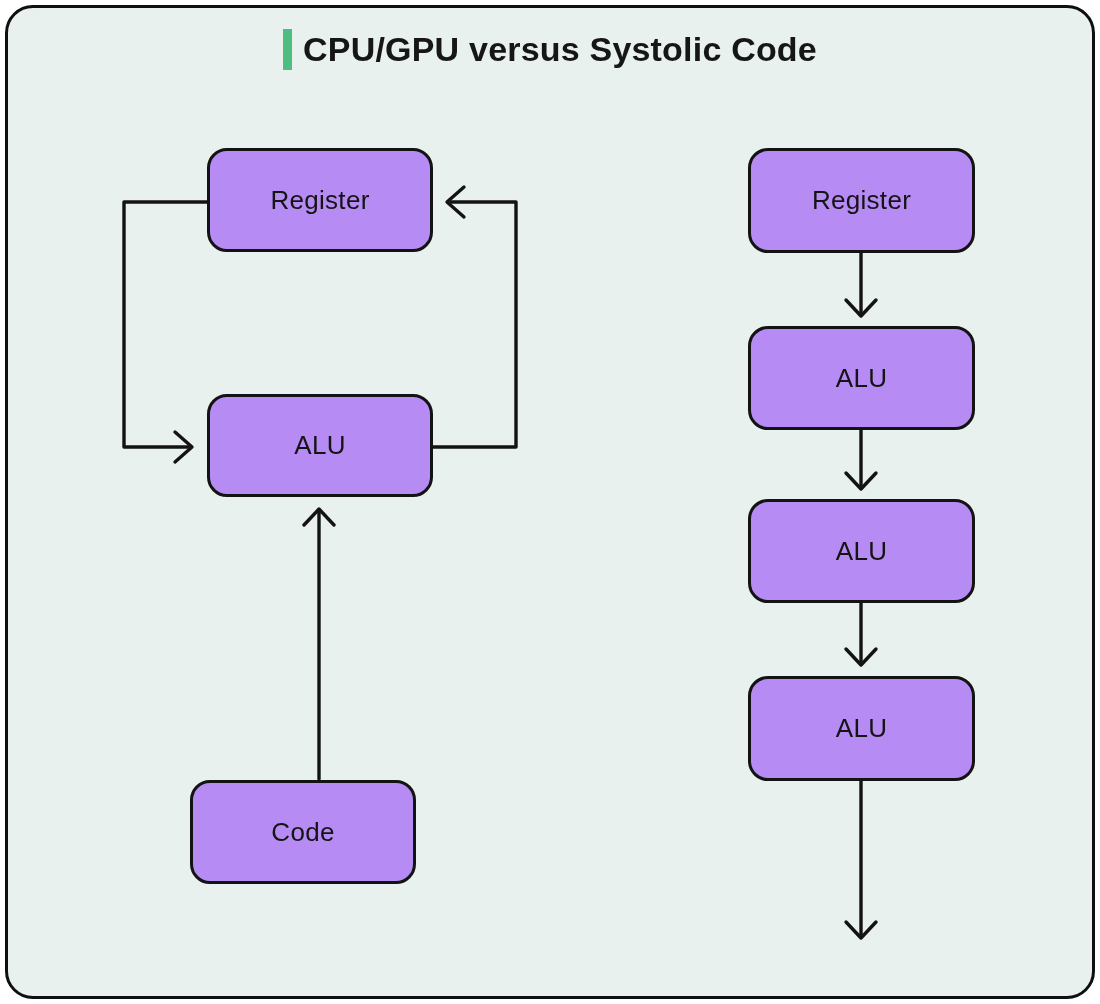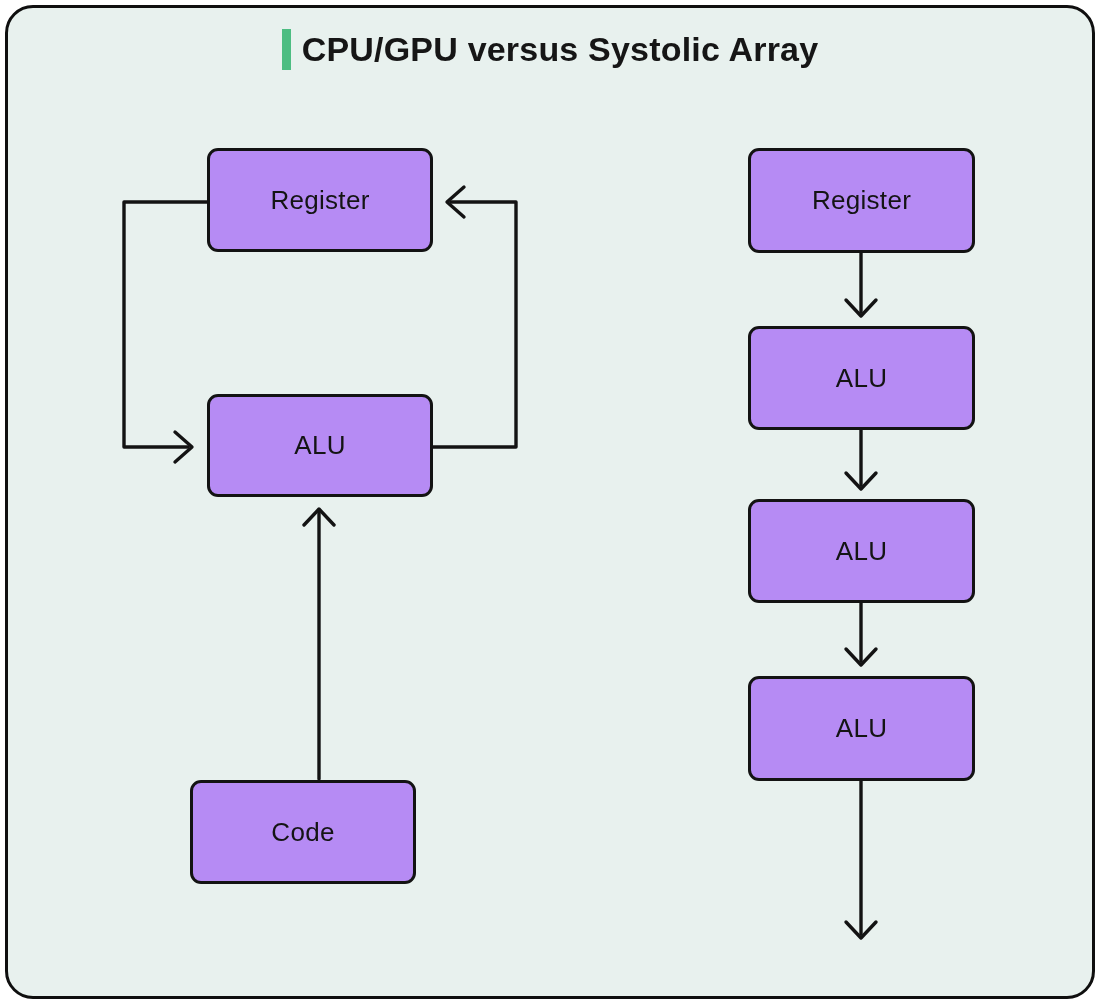--- a/index.html
+++ b/index.html
@@ -63,21 +63,21 @@
     stroke: #131313;
     stroke-width: 3.4;
     stroke-linecap: round;
     stroke-linejoin: round;
   }
   .node {
     position: absolute;
     box-sizing: border-box;
     background: #b68bf4;
     border: 3px solid #131313;
-    border-radius: 11px;
+    border-radius: 20px;
     display: flex;
     align-items: center;
     justify-content: center;
   }
   .node-label {
     font-size: 26px;
     font-weight: 500;
     color: #141414;
     letter-spacing: 0.3px;
   }
@@ -93,21 +93,21 @@
 </style>
 </head>
 <body>
 
 <div class="stage">
 
   <div class="frame"></div>
 
   <div class="title-row">
     <span class="title-accent"></span>
-    <h1 class="page-title">CPU/GPU versus Systolic Array</h1>
+    <h1 class="page-title">CPU/GPU versus Systolic Code</h1>
   </div>
 
   <svg class="wires" viewBox="0 0 1100 1004" xmlns="http://www.w3.org/2000/svg">
 
     <path class="wire" d="M 207 202 H 124 V 447 H 188"></path>
     <path class="wire" d="M 175 432 L 192 447 L 175 462"></path>
 
     <path class="wire" d="M 433 447 H 516 V 202 H 451"></path>
     <path class="wire" d="M 464 187 L 447 202 L 464 217"></path>
 

